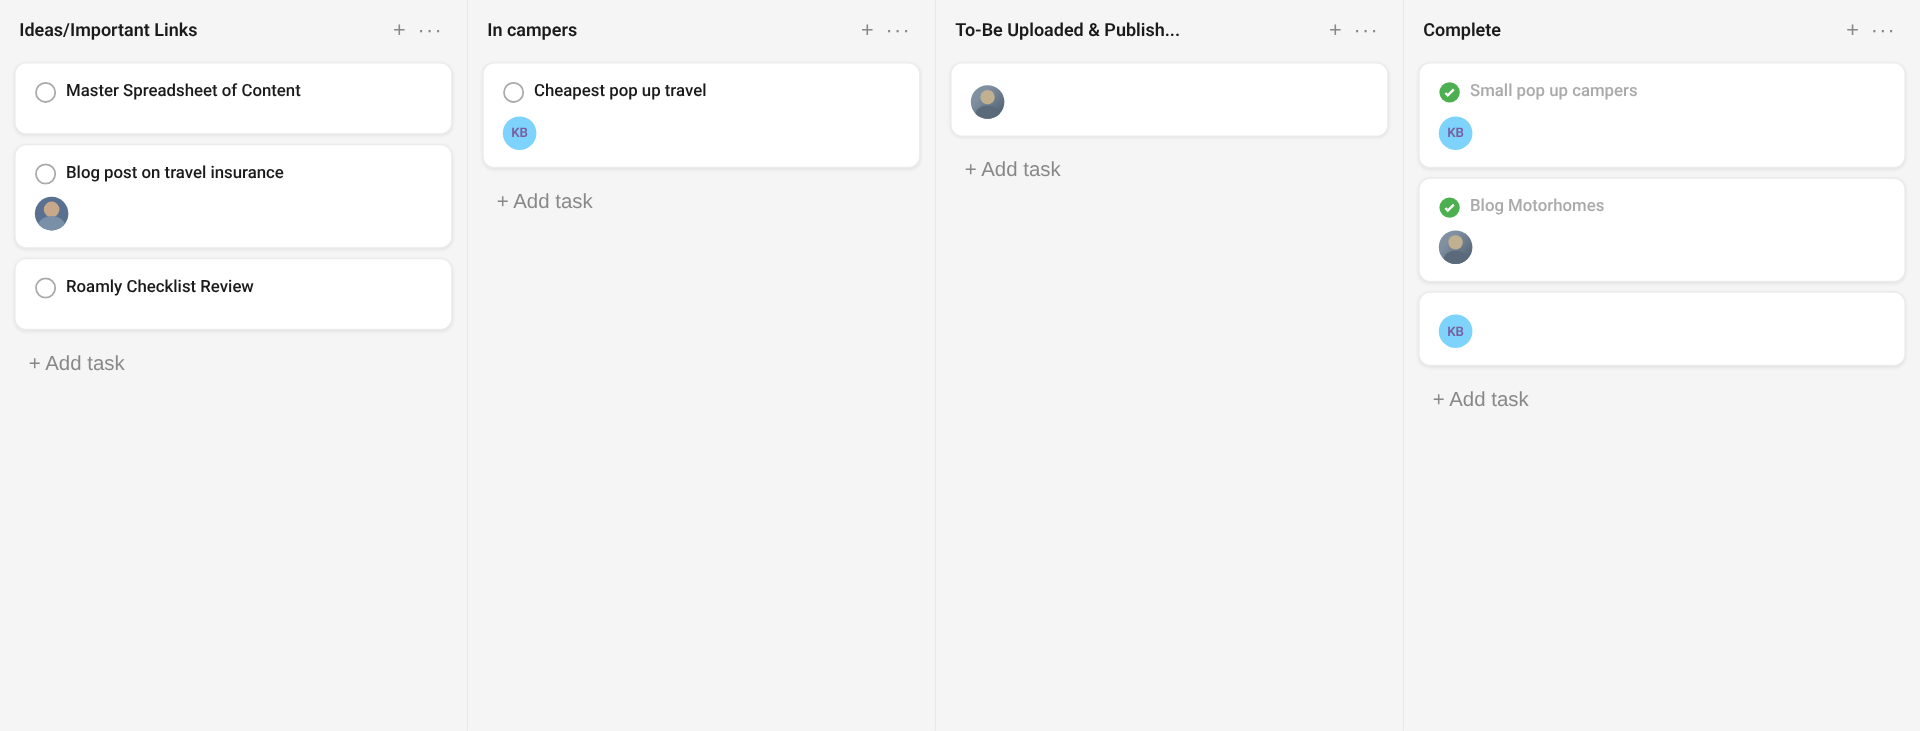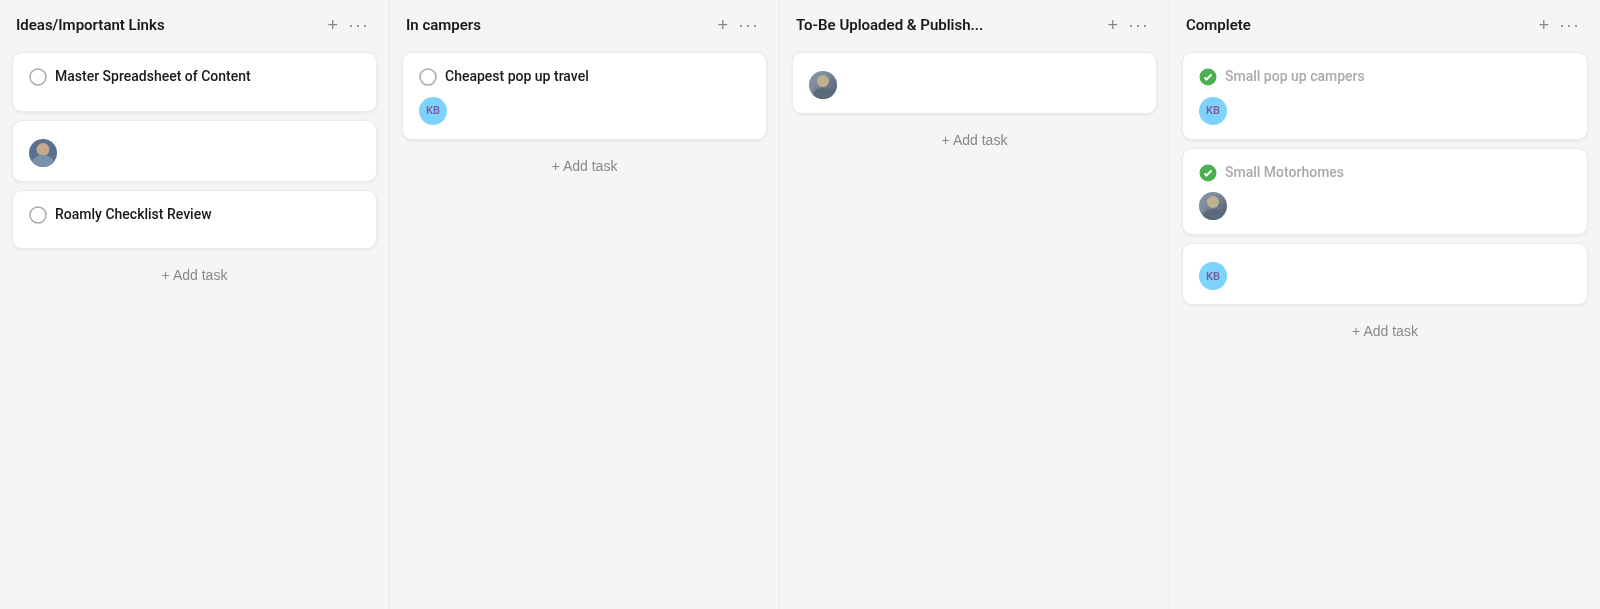--- a/index.html
+++ b/index.html
@@ -157,23 +157,23 @@
       bottom: -4px;
       left: 50%;
       transform: translateX(-50%);
     }
 
     .add-task-btn {
       background: none;
       border: none;
       cursor: pointer;
       color: #888;
-      font-size: 14px;
+      font-size: 17px;
       padding: 8px 12px;
-      text-align: center;
+      text-align: left;
       border-radius: 6px;
       width: 100%;
       margin-top: 2px;
     }
 
     .check-circle-empty {
       stroke: #aaa;
       fill: none;
       stroke-width: 1.5;
     }
@@ -214,20 +214,26 @@
       <div class="column-body">
         <div class="card">
           <div class="card-title-row">
             <svg width="18" height="18" viewBox="0 0 18 18" class="check-icon">
               <circle cx="9" cy="9" r="8" class="check-circle-empty"></circle>
             </svg>
             <span class="card-title">Master Spreadsheet of Content</span>
           </div>
         </div>
         <div class="card">
+          <div class="card-title-row">
+            <svg width="18" height="18" viewBox="0 0 18 18" class="check-icon">
+              <circle cx="9" cy="9" r="8" class="check-circle-empty"></circle>
+            </svg>
+            <span class="card-title">Blog post on travel insurance</span>
+          </div>
           <div class="card-avatars">
             <div class="avatar avatar-person"></div>
           </div>
         </div>
         <div class="card">
           <div class="card-title-row">
             <svg width="18" height="18" viewBox="0 0 18 18" class="check-icon">
               <circle cx="9" cy="9" r="8" class="check-circle-empty"></circle>
             </svg>
             <span class="card-title">Roamly Checklist Review</span>
@@ -293,21 +299,21 @@
           <div class="card-avatars">
             <div class="avatar avatar-kb">KB</div>
           </div>
         </div>
         <div class="card">
           <div class="card-title-row">
             <svg width="18" height="18" viewBox="0 0 18 18" class="check-icon">
               <circle cx="9" cy="9" r="8.5" class="check-circle-complete"></circle>
               <polyline points="5.5,9.5 7.5,11.5 12.5,6.5" class="check-mark-complete"></polyline>
             </svg>
-            <span class="card-title complete">Small Motorhomes</span>
+            <span class="card-title complete">Blog Motorhomes</span>
           </div>
           <div class="card-avatars">
             <div class="avatar" style="background: linear-gradient(135deg, rgb(128, 144, 160) 30%, rgb(74, 90, 106) 100%); overflow: hidden; position: relative;">
               <div style="position: absolute; width: 12px; height: 12px; background: rgb(192, 176, 144); border-radius: 50%; top: 4px; left: 50%; transform: translateX(-50%);"></div>
               <div style="position: absolute; width: 20px; height: 14px; background: rgb(90, 106, 122); border-radius: 50% 50% 0px 0px; bottom: -3px; left: 50%; transform: translateX(-50%);"></div>
             </div>
           </div>
         </div>
         <div class="card">
           <div class="card-avatars">

